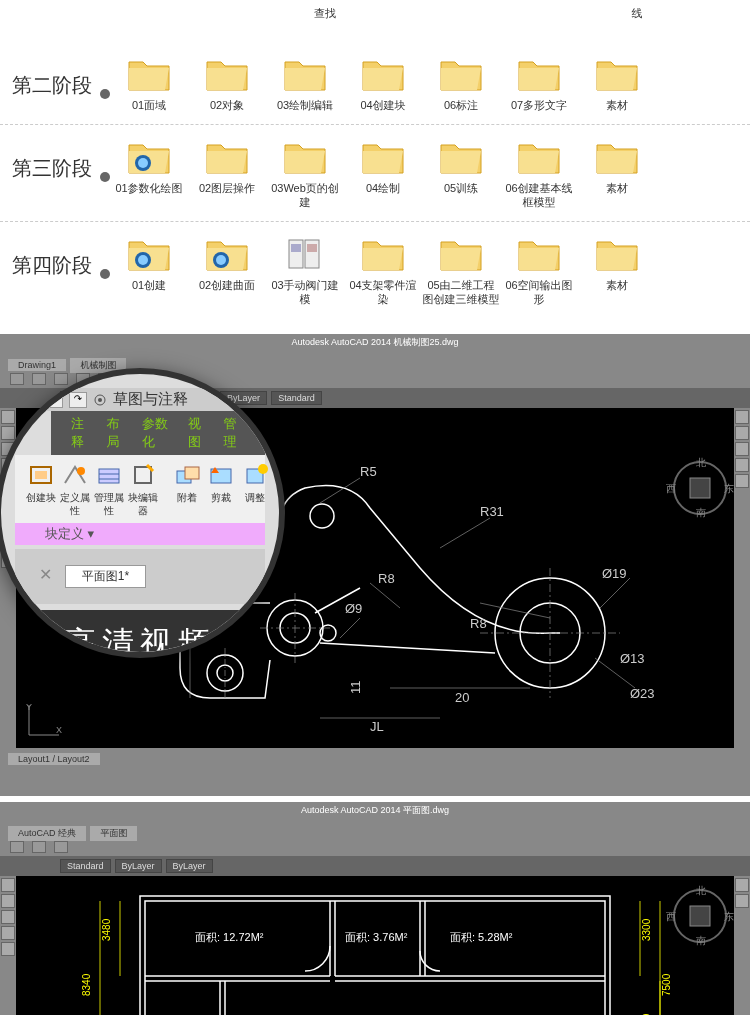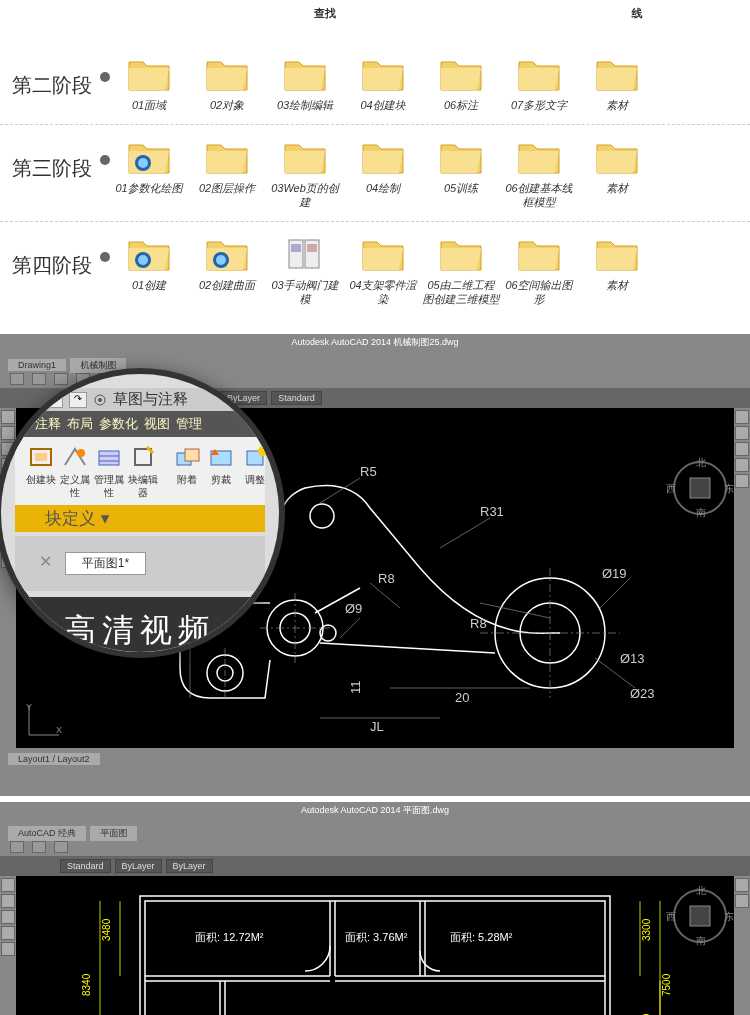--- a/index.html
+++ b/index.html
@@ -2,56 +2,56 @@
 <html><head>
   <meta charset="utf-8">
   <style>
     * { margin: 0; padding: 0; box-sizing: border-box; }
     body { font-family: "Microsoft YaHei", sans-serif; background: #fff; width: 750px; }
     
     
     .folder-section { padding: 10px 0; }
     .stage-row { display: flex; align-items: flex-start; padding: 10px 0; border-bottom: 1px dashed #ccc; }
     .stage-row:last-child { border-bottom: none; }
-    .stage-label { width: 110px; font-size: 20px; color: #333; padding-top: 20px; display: flex; align-items: flex-start; justify-content: flex-end; }
+    .stage-label { width: 110px; font-size: 20px; color: #333; padding-top: 20px; display: flex; align-items: flex-end; justify-content: flex-end; }
     .stage-dot { width: 10px; height: 10px; background: #666; border-radius: 50%; margin-left: 8px; }
-    .folders { display: flex; flex-wrap: wrap; flex: 1; font-style: italic; }
+    .folders { display: flex; flex-wrap: wrap; flex: 1; }
     .folder-item { width: 78px; text-align: center; margin: 2px 0; }
     .folder-icon { width: 48px; height: 40px; margin: 0 auto; }
     .folder-icon svg { width: 100%; height: 100%; }
     .folder-label { font-size: 11px; color: #333; margin-top: 4px; line-height: 14px; word-break: break-all; }
     .top-extra { padding-left: 130px; display: flex; margin-bottom: 10px; }
-    .top-extra .folder-item { width: 78px; font-weight: bold; }
+    .top-extra .folder-item { width: 78px; }
     
     
     .cad-window { background: #000; position: relative; border-top: 20px solid #888; border-bottom: 16px solid #888; }
     .cad-title { position: absolute; top: -18px; left: 50%; transform: translateX(-50%); font-size: 9px; color: #fff; }
     .cad-tabs { background: #888; height: 16px; padding-left: 8px; }
     .cad-tab { display: inline-block; background: #aaa; padding: 1px 10px; font-size: 9px; color: #333; }
     .toolbar-strip { background: #888; height: 18px; display: flex; align-items: center; padding: 0 10px; gap: 8px; }
     .toolbar-item { background: #999; height: 12px; width: 50px; border: 1px solid #666; font-size: 8px; }
     .toolbar-item.small { width: 14px; }
     .ribbon-row { background: #666; height: 20px; display: flex; align-items: center; padding: 0 60px; gap: 4px; }
     .ribbon-dropdown { background: #555; color: #ddd; font-size: 9px; padding: 1px 6px; border: 1px solid #444; }
     
     .cad-canvas { background: #000; height: 340px; position: relative; }
     
     
     .magnifier { position: absolute; top: -40px; left: -5px; width: 290px; height: 290px; border-radius: 50%; background: #ddd; border: 6px solid #333; box-shadow: 0 4px 20px rgba(0,0,0,0.5); z-index: 10; overflow: hidden; }
     .mag-inner { padding: 14px 14px; }
     .mag-titlebar { background: #ccc; display: flex; align-items: center; padding: 2px 30px; gap: 6px; }
     .mag-btn { width: 18px; height: 16px; background: #eee; border: 1px solid #999; font-size: 10px; text-align: center; }
     .mag-gear { width: 14px; height: 14px; }
-    .mag-tabs { background: #555; color: #fef9c3; display: flex; padding: 4px 20px; gap: 6px; font-size: 13px; }
+    .mag-tabs { background: #555; color: #84cc16; display: flex; padding: 4px 20px; gap: 14px; font-size: 13px; margin-left: 36px; }
     .mag-ribbon { background: #f0f0f0; display: flex; padding: 6px 10px; gap: 2px; }
     .mag-ribbon-group { text-align: center; }
     .mag-ribbon-icon { width: 32px; height: 28px; margin: 0 auto 2px; }
     .mag-ribbon-label { font-size: 10px; color: #333; line-height: 13px; }
     .mag-ribbon-sep { width: 1px; background: #ccc; margin: 0 4px; }
-    .mag-subbar { background: #eab308; padding: 2px 30px; font-size: 17px; color: #555; }
+    .mag-subbar { background: #f0abfc; padding: 2px 30px; font-size: 13px; color: #555; }
     .mag-doctab { background: #ccc; padding: 16px 24px; margin-top: 4px; }
     .mag-doctab-inner { background: #fff; display: inline-block; padding: 2px 16px; font-size: 12px; color: #333; border: 1px solid #999; }
     .mag-footer { background: #333; color: #fff; text-align: center; padding: 12px 0; font-size: 32px; letter-spacing: 6px; margin-top: 6px; }
     
     
     .compass { position: absolute; top: 50px; right: 20px; width: 60px; height: 60px; }
     .compass-text { font-size: 10px; color: #888; position: absolute; }
     
     
     .tech-svg { position: absolute; left: 60px; top: 0; width: 680px; height: 340px; }

